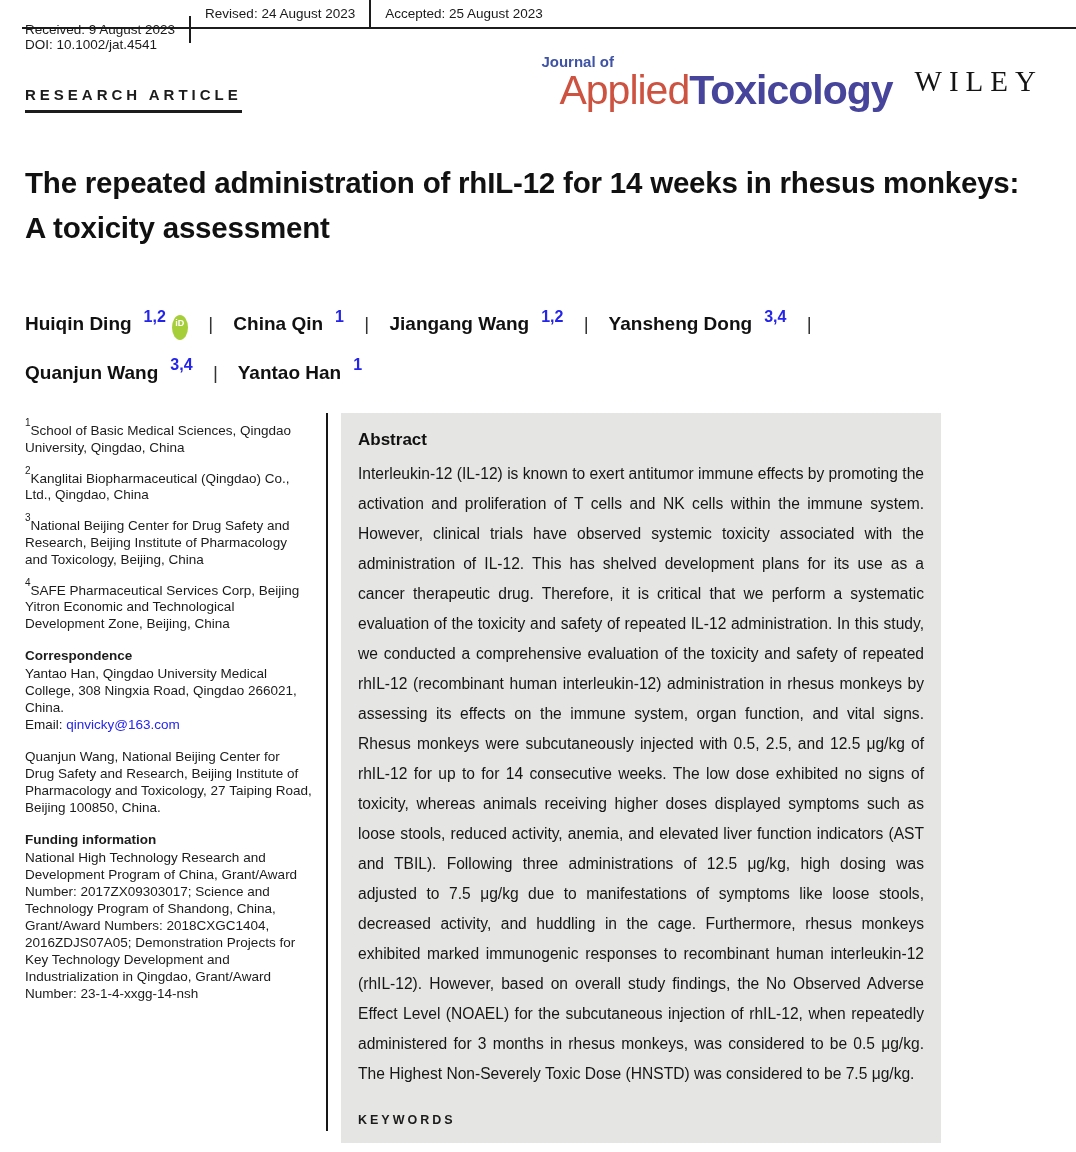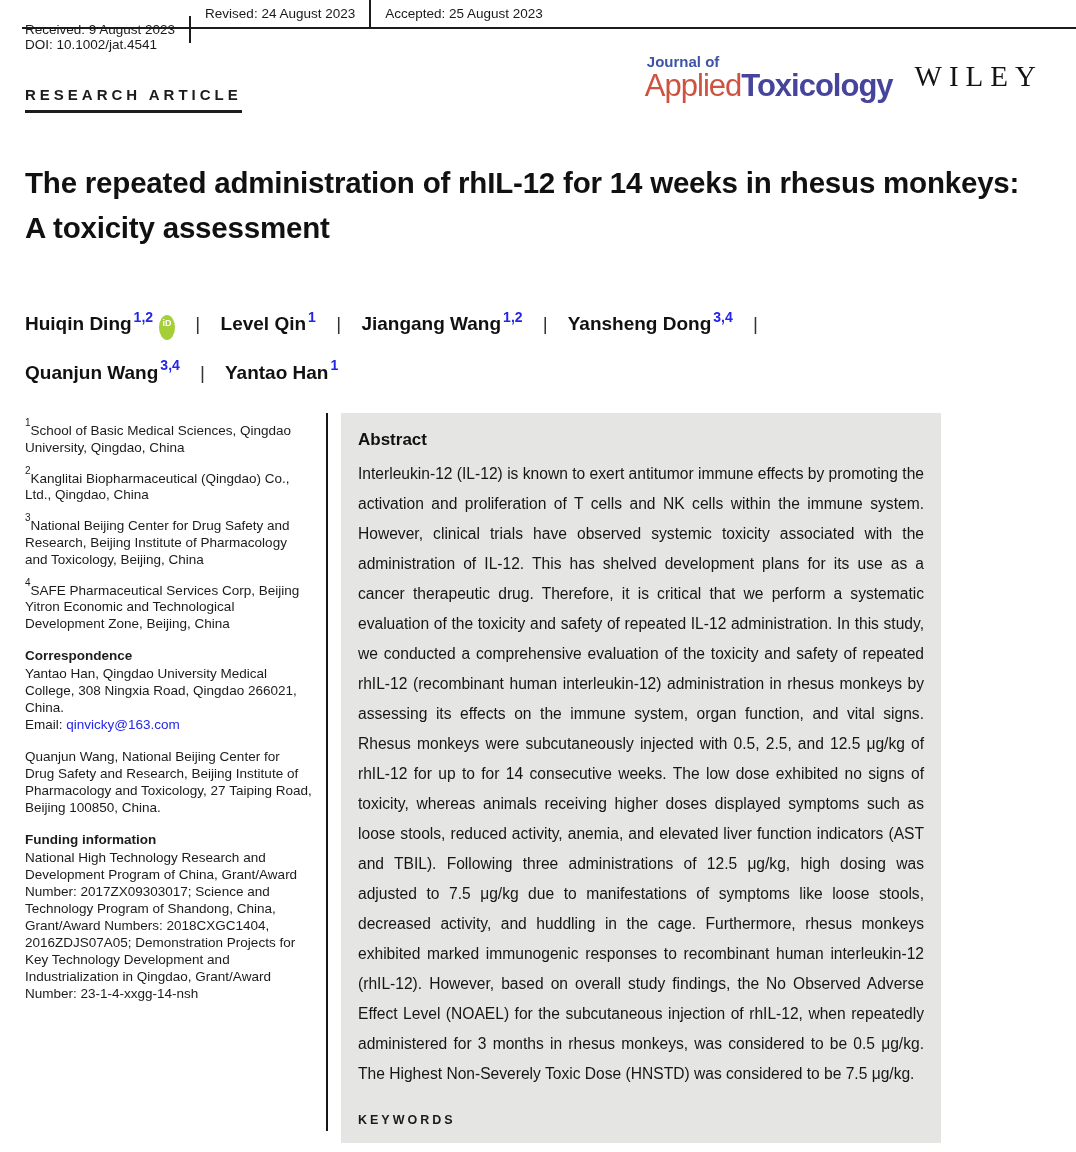--- a/index.html
+++ b/index.html
@@ -15,21 +15,21 @@
   }
   .dates-bar .cell { height:100%; display:flex; align-items:center; padding:0 14px; }
   .dates-bar .cell:first-child { padding-left:3px;margin-top:32px; }
   .dates-bar .cell.divided { border-right:2px solid #1c1c1c; }
   .doi-row { margin:8px 0 0 25px; font-size:13.5px; }
 
   
   .brand { position:absolute; top:54px; right:33px; display:flex; align-items:center; gap:22px; }
   .jat { display:flex; flex-direction:column; line-height:1; }
   .jat .line1 { font-size:15px; color:#3f53a6; font-weight:600; margin-left:2px; margin-bottom:1px; }
-  .jat .line2 { font-size:31px; letter-spacing:-1px; white-space:nowrap; }
+  .jat .line2 { font-size:41px; letter-spacing:-1px; white-space:nowrap;margin-left:20px; }
   .jat .applied { color:#cd5340; font-weight:400; }
   .jat .tox { color:#46459b; font-weight:800; }
   .wiley {
     font-family:"Liberation Serif", serif; font-size:29px; letter-spacing:7px;
     color:#141414; padding-bottom:3px; white-space:nowrap;
   }
 
   .research-article {
     position:absolute; top:86px; left:25px; font-size:15px; font-weight:bold;
     letter-spacing:4px; color:#1c1c1c; border-bottom:3.5px solid #1c1c1c; padding-bottom:7px;
@@ -38,21 +38,21 @@
   .title {
     position:absolute; top:160px; left:25px; width:1000px; max-width:1000px;
     font-size:29.5px; font-weight:bold; color:#111; line-height:45px; letter-spacing:-0.2px;
   }
 
   .authors {
     position:absolute; top:297px; left:25px; width:1010px;
     font-size:19px; font-weight:bold; color:#111; line-height:42px;
   }
   .authors .sep { font-weight:400; color:#333; margin:0 15px; }
-  .authors sup { font-size:14px; color:#2424ea; font-weight:bold; position:relative; top:-1px; margin-left:2px; }
+  .authors sup { font-size:16px; color:#2424ea; font-weight:bold; position:relative; top:-1px; margin-left:12px; }
   .orcid {
     display:inline-block; width:16px; height:25px; border-radius:50%;
     background:#a6ce39; color:#fff; font-size:9px; font-weight:bold; text-align:center;
     line-height:16px; margin-left:6px; position:relative; top:-4px; letter-spacing:0;
   }
 
   
   .columns { position:absolute; top:413px; left:25px; width:1010px; display:flex; }
   .leftcol { width:287px; font-size:13.5px; line-height:17px; color:#1b1b1b; padding-top:4px; }
   .vdivider { width:0; border-left:2.5px solid #161616; margin-left:14px; height:718px; }
@@ -92,21 +92,21 @@
     <div class="wiley">WILEY</div>
   </div>
 
   <div class="research-article">RESEARCH ARTICLE</div>
 
   <h1 class="title">The repeated administration of rhIL-12 for 14 weeks in rhesus monkeys: A toxicity assessment</h1>
 
   <div class="authors">
     <span><span>Huiqin Ding</span><sup>1,2</sup><span class="orcid">iD</span></span>
     <span class="sep">|</span>
-    <span><span>Level Qin</span><sup>1</sup></span>
+    <span><span>China Qin</span><sup>1</sup></span>
     <span class="sep">|</span>
     <span><span>Jiangang Wang</span><sup>1,2</sup></span>
     <span class="sep">|</span>
     <span><span>Yansheng Dong</span><sup>3,4</sup></span>
     <span class="sep">|</span>
     <br>
     <span><span>Quanjun Wang</span><sup>3,4</sup></span>
     <span class="sep">|</span>
     <span><span>Yantao Han</span><sup>1</sup></span>
   </div>

